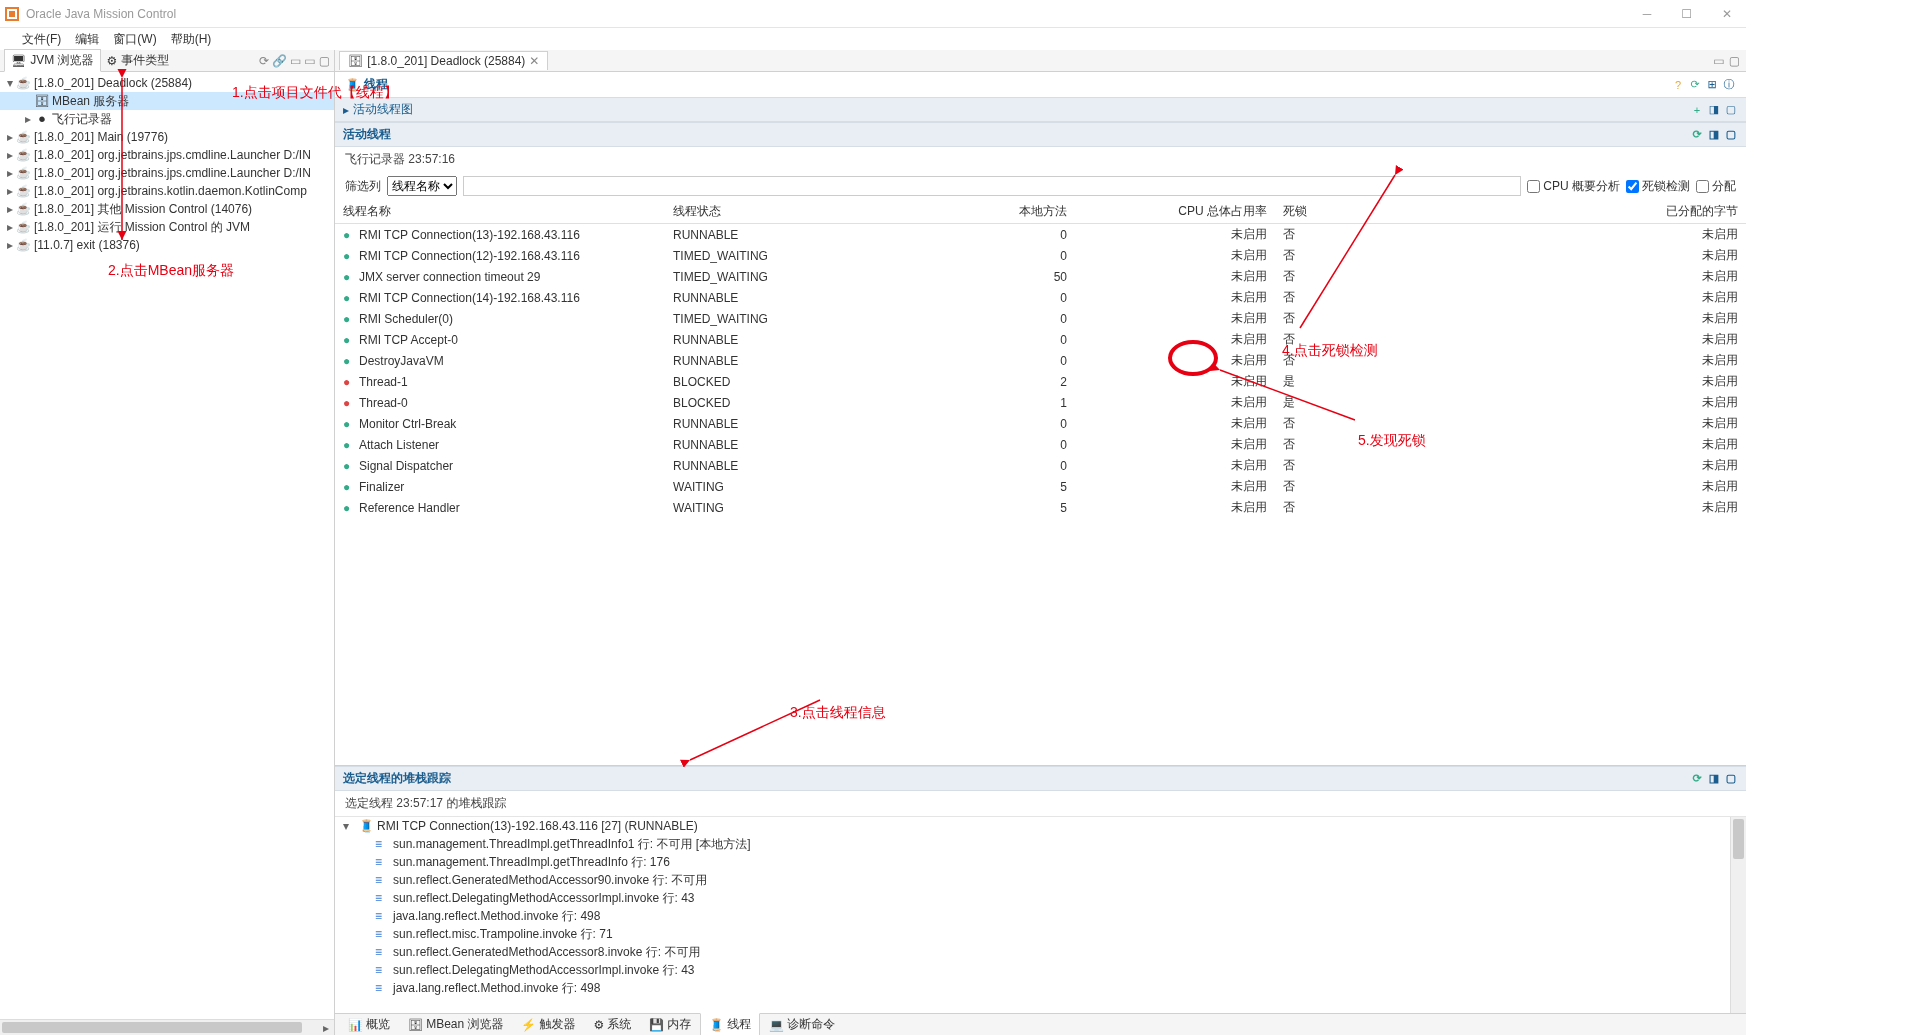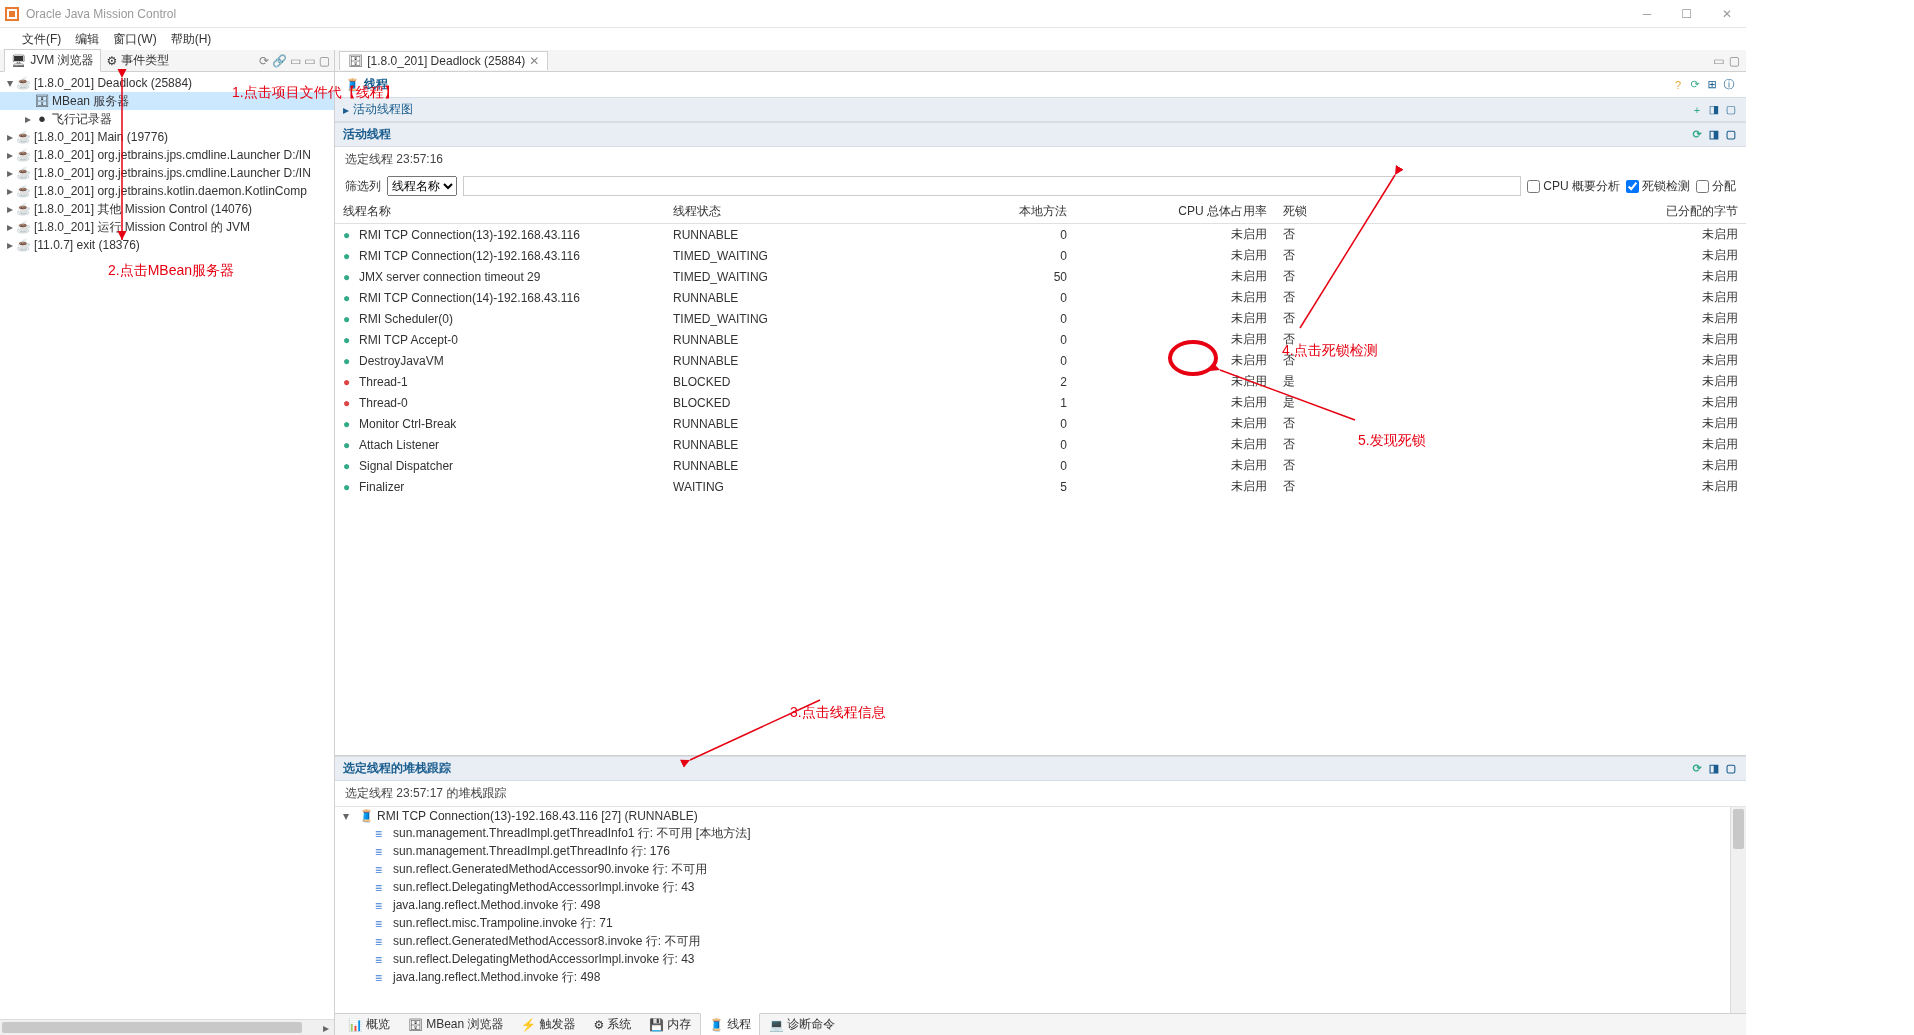--- a/index.html
+++ b/index.html
@@ -203,21 +203,21 @@
 
       <div class="sec-hdr sub">
         <span>活动线程</span>
         <div class="ticons">
           <span style="color:#3a8">⟳</span>
           <span>◨</span>
           <span>▢</span>
         </div>
       </div>
 
-      <div class="live-sub">选定线程 23:57:16</div>
+      <div class="live-sub">飞行记录器 23:57:16</div>
 
       <div class="filter-row">
         <span>筛选列</span>
         <select><option>线程名称</option></select>
         <input type="text" style="">
         <label>
             <input class="chk" type="checkbox" style="">
             <span>CPU 概要分析</span>
           </label>
         <label>
@@ -348,20 +348,28 @@
                 <td class="r">未启用</td>
               </tr>
               <tr>
                 <td><span class="ic" style="color:#3a8">●</span>Finalizer</td>
                 <td>WAITING</td>
                 <td class="r">5</td>
                 <td class="r">未启用</td>
                 <td>否</td>
                 <td class="r">未启用</td>
               </tr>
+              <tr>
+                <td><span class="ic" style="color:#3a8">●</span>Reference Handler</td>
+                <td>WAITING</td>
+                <td class="r">5</td>
+                <td class="r">未启用</td>
+                <td>否</td>
+                <td class="r">未启用</td>
+              </tr>
             </tbody>
         </table>
       </div>
 
       <div style="flex:1"></div>
 
       <div class="stack">
         <div class="sec-hdr sub">
           <span>选定线程的堆栈跟踪</span>
           <div class="ticons">

